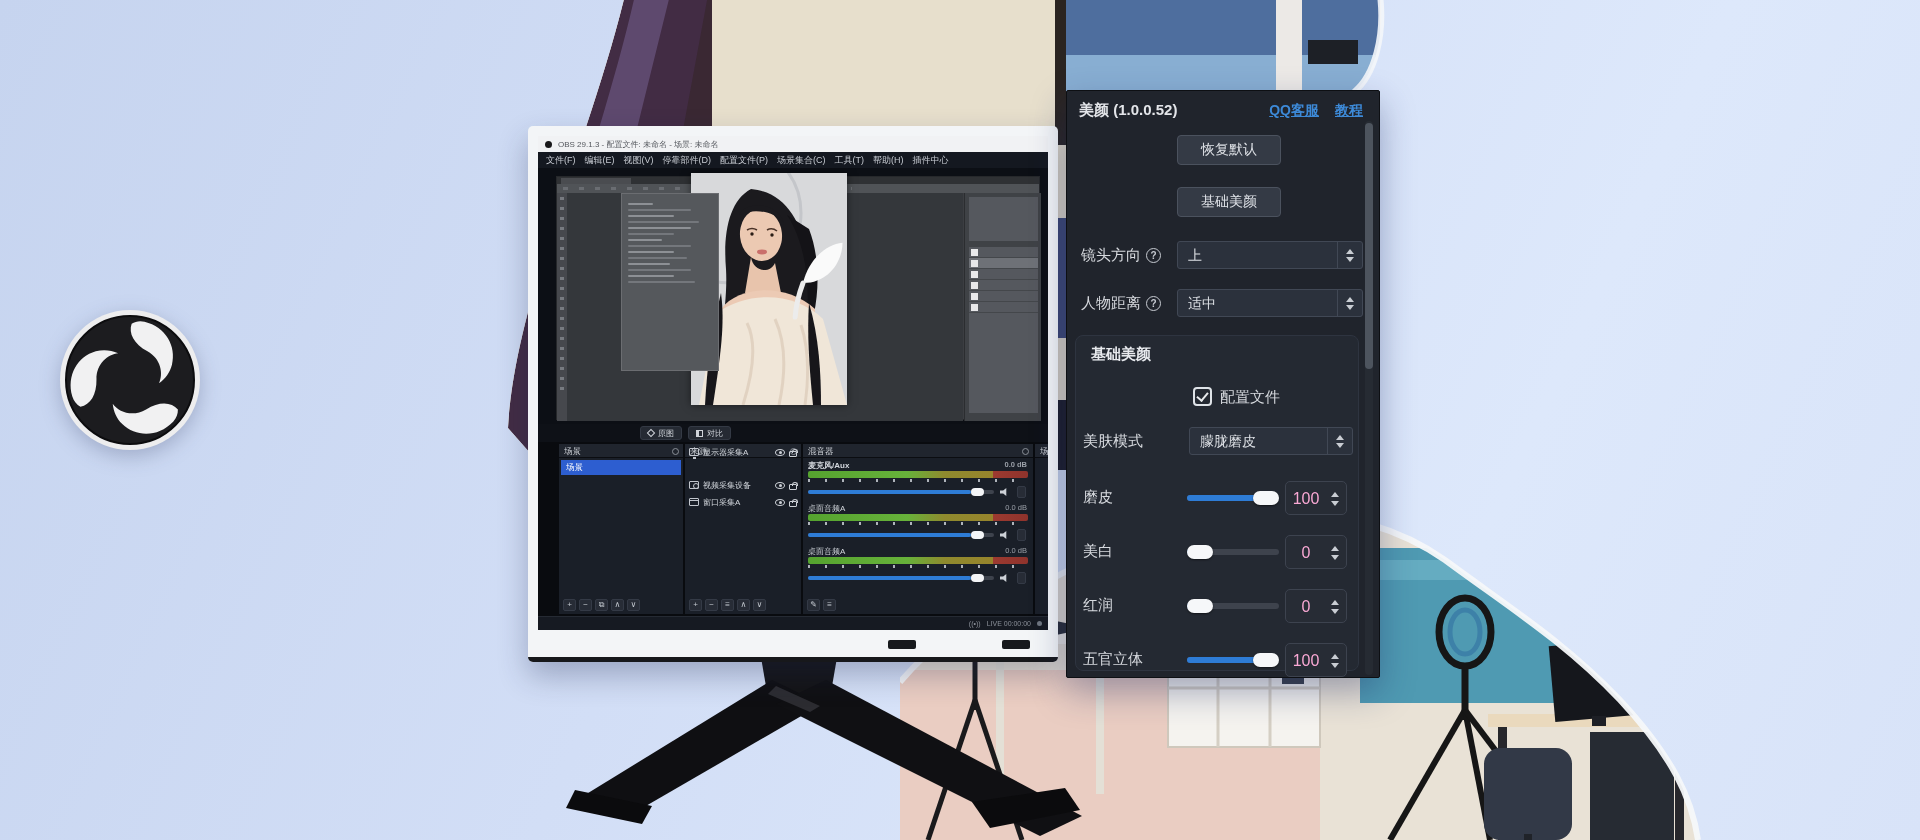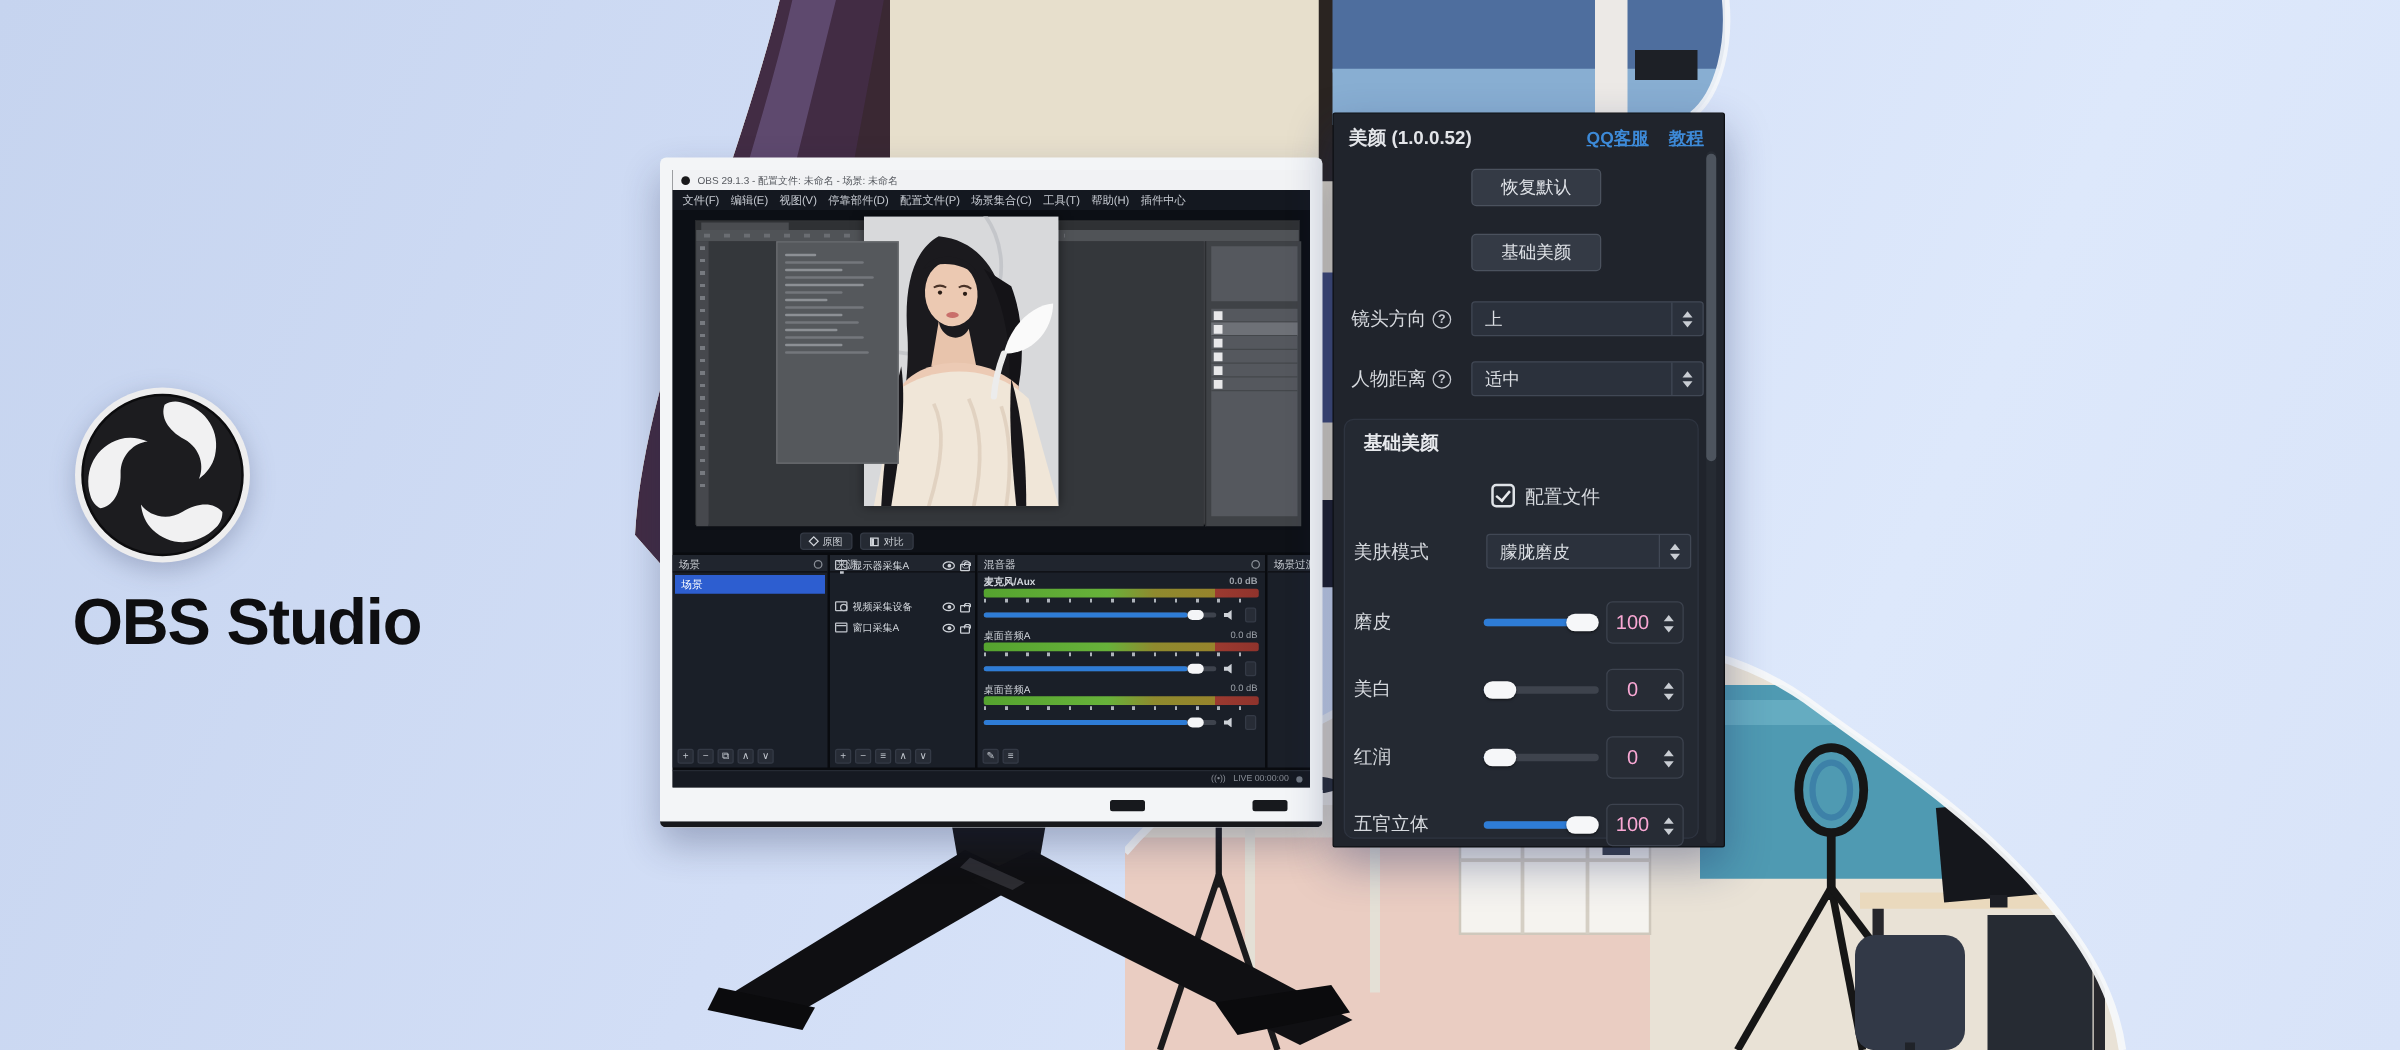--- a/index.html
+++ b/index.html
@@ -65,21 +65,21 @@
   #preview-btn-row { left:0; top:288px; width:510px; height:18px; background:#0e1117;
     display:flex; align-items:center; gap:6px; padding-left:102px; }
   .preview-btn { height:14px; padding:0 7px; background:#252a33; border:1px solid #343a45;
     border-radius:3px; color:#d0d4da; font-size:8px; display:flex; align-items:center; gap:4px; }
   .pb-icon { width:7px; height:7px; border:1px solid #d0d4da; display:inline-block; }
   .pb-icon.diamond { transform:rotate(45deg); width:6px; height:6px; }
   .pb-icon.half { background:linear-gradient(90deg,#d0d4da 0 50%,transparent 50%); }
 
   
   #obs-docks { left:0; top:306px; width:510px; height:174px; background:#090b0f; }
-  .dock { position:absolute; top:2px; height:170px; background:#1a1f28; overflow:hidden; }
+  .dock { position:absolute; top:2px; height:170px; background:#1a1f28; overflow:hidden;margin-left:21px; }
   .dock-header { height:14px; background:#20252e; border-bottom:1px solid #0b0d11;
     font-size:8.5px; color:#cdd1d7; line-height:14px; padding-left:5px; position:relative; }
   .dock-gear { position:absolute; right:4px; top:4px; width:7px; height:7px; border:1px solid #8a8f97;
     border-radius:50%; }
   .dock-toolbar { position:absolute; left:4px; bottom:3px; display:flex; gap:3px; }
   .tbtn { width:13px; height:12px; background:#272c36; border:1px solid #343a46; border-radius:2px;
     color:#c3c8cf; font-size:8px; line-height:10px; text-align:center; }
   #dock-scenes { left:0; width:124px; }
   .scene-item { position:absolute; left:2px; top:16px; width:120px; height:15px; background:#2d5ed0;
     color:#fff; font-size:8.5px; line-height:15px; padding-left:5px; }
@@ -291,21 +291,20 @@
       <circle cx="75" cy="75" r="70" fill="#ededee"></circle>
       <circle cx="75" cy="75" r="64" fill="#1c1c1f"></circle>
       <circle cx="75" cy="75" r="64" fill="none" stroke="#0c0c0e" stroke-width="2"></circle>
       <g fill="#f1f1f2">
         <path d="M75,15 C97,15 112,31 112,50 C112,58 109,65 104,71 C106,61 100,47 85,43 C70,39 62,30 63,20 C66,17 70,15 75,15 Z" transform="rotate(14 75 75)"></path>
         <path d="M75,15 C97,15 112,31 112,50 C112,58 109,65 104,71 C106,61 100,47 85,43 C70,39 62,30 63,20 C66,17 70,15 75,15 Z" transform="rotate(134 75 75)"></path>
         <path d="M75,15 C97,15 112,31 112,50 C112,58 109,65 104,71 C106,61 100,47 85,43 C70,39 62,30 63,20 C66,17 70,15 75,15 Z" transform="rotate(254 75 75)"></path>
       </g>
     </svg>
   </div>
-  <div class="abs" id="brand-title" style="z-index:5">OBS Studio</div>
 
   <div class="abs" id="monitor">
     <div class="abs" id="obs">
 
       <div class="abs" id="obs-titlebar">
         <span class="dot"></span>
         <span id="obs-title-text">OBS 29.1.3 - 配置文件: 未命名 - 场景: 未命名</span>
       </div>
 
       <div class="abs" id="obs-menubar">

